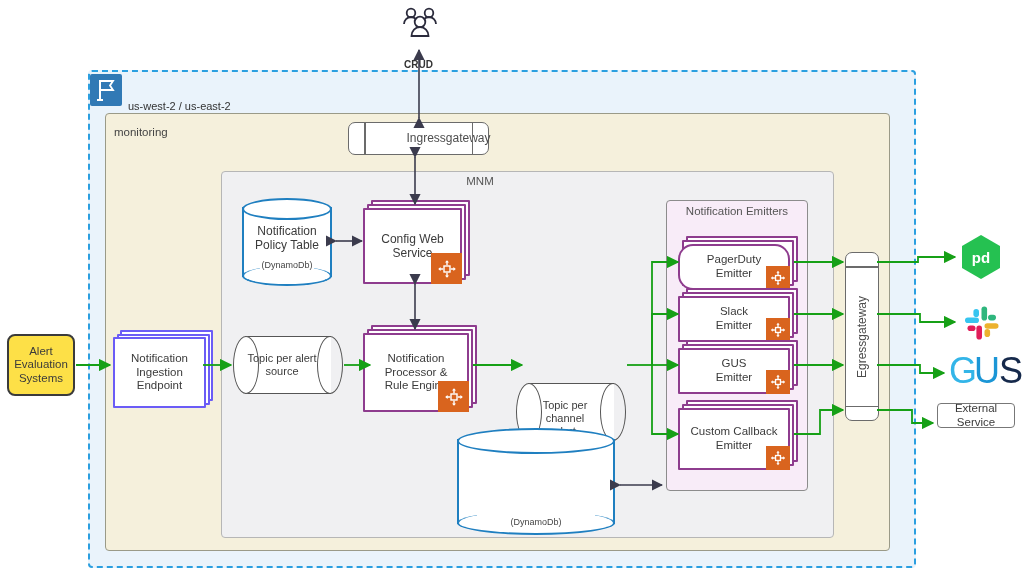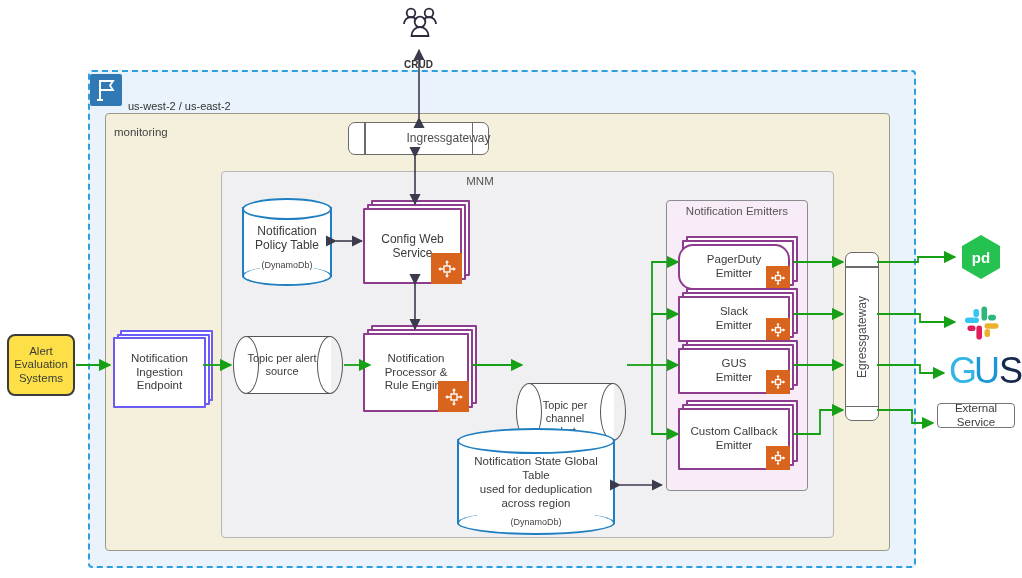--- a/index.html
+++ b/index.html
@@ -233,26 +233,20 @@
     <div class="qtxt" style="top:16px;left:6px;right:18px;">
       <span>Topic per channel</span><br>
       <span>alert</span>
     </div>
   </div>
 
   <div class="cyl" style="left:457px;top:428px;width:158px;height:107px;">
     <div class="body" style="top:11px;height:85px;"></div>
     <div class="top" style="top:0;height:22px;"></div>
     <div class="bot" style="bottom:0;height:22px;border-top:none;"></div>
-    <div class="txt" style="top:26px;font-size:11.5px;color:#3b3b3b;line-height:1.22;">
-      <span>Notification State Global</span><br>
-      <span>Table</span><br>
-      <span>used for deduplication</span><br>
-      <span>across region</span>
-    </div>
     <div class="txt" style="top:89px;font-size:9px;color:#444;">(DynamoDb)</div>
   </div>
 
   <div class="stackwrap stack-purple" style="left:678px;top:236px;width:116px;height:50px;">
     <div class="l3" style="left:8px;top:0;width:108px;height:42px;"></div>
     <div class="l2" style="left:4px;top:4px;width:108px;height:42px;"></div>
     <div class="l1" style="left:0;top:8px;width:108px;height:42px;border-radius:15px;">
       <div class="ntext small">
         <span>
           <span>PagerDuty</span><br>

